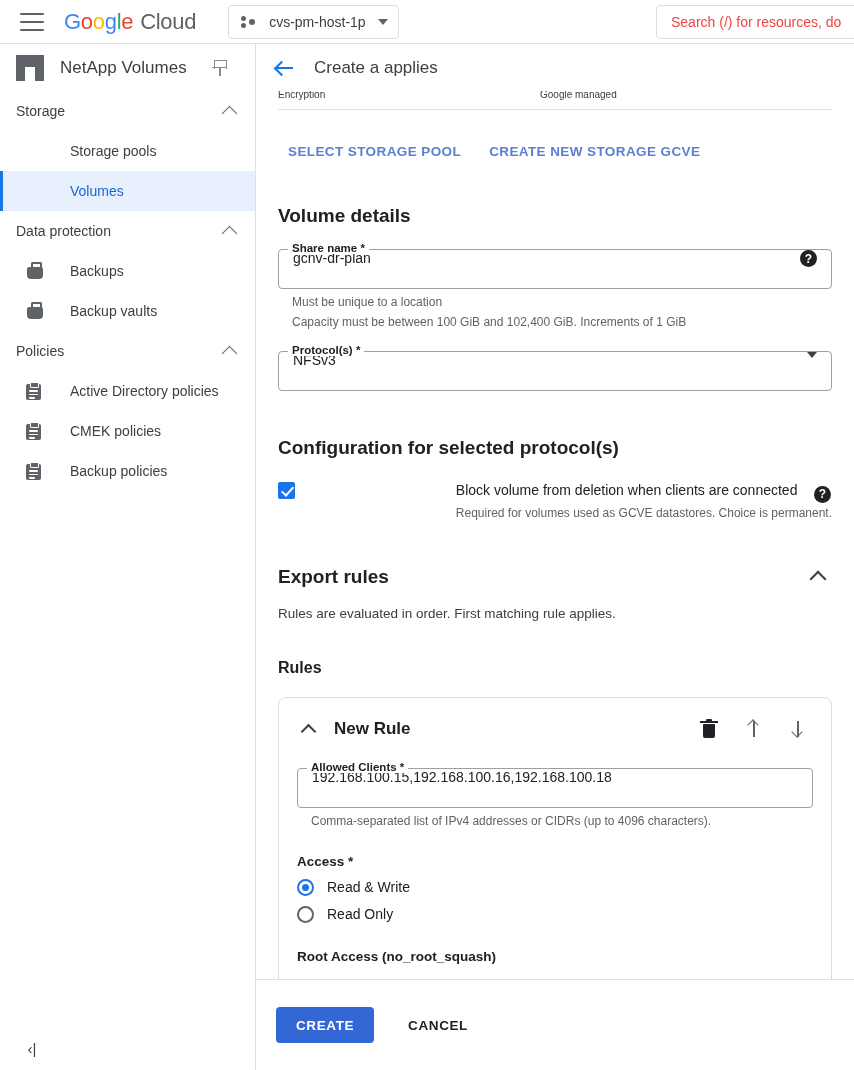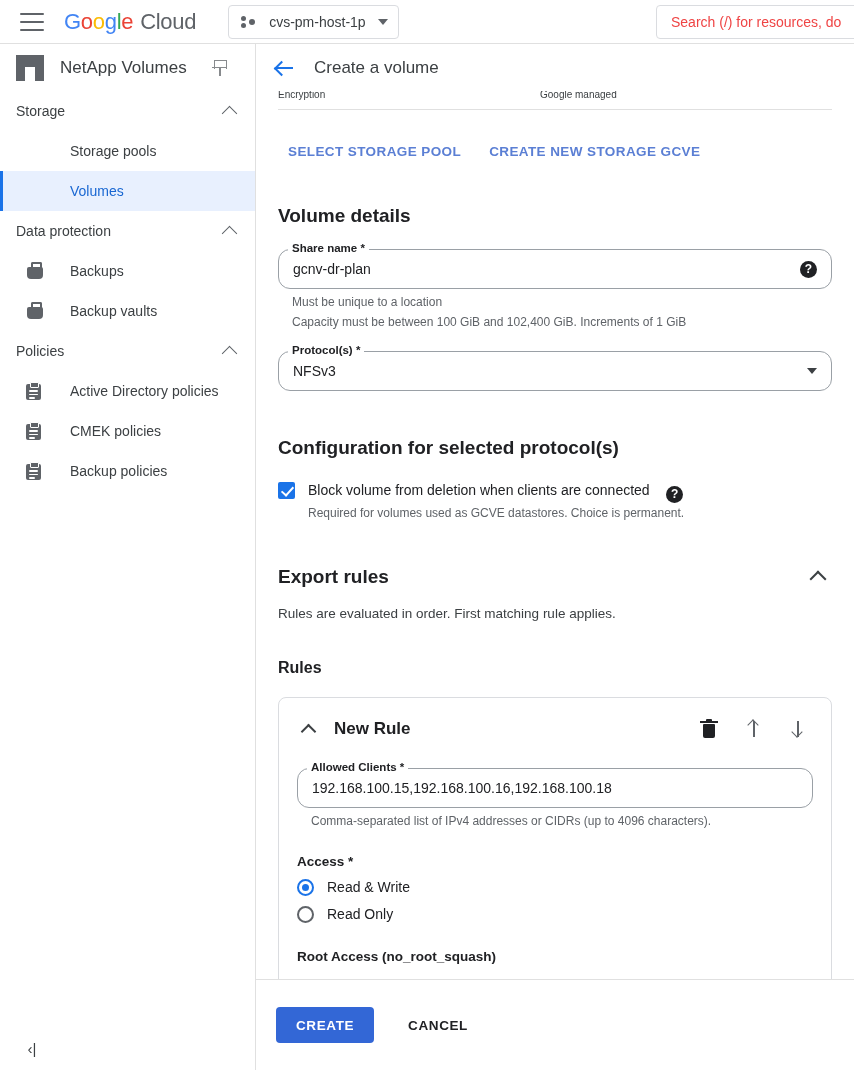--- a/index.html
+++ b/index.html
@@ -212,22 +212,22 @@
     font-size: 13.5px; letter-spacing: .4px; color: #5b7fd4; font-weight: 600;
     text-decoration: none; cursor: pointer; white-space: nowrap;
   }
 
   h2.section { font-size: 19px; font-weight: 600; color: #202124; margin: 46px 0 0 0; }
   h3.subsection { font-size: 16px; font-weight: 600; color: #202124; margin: 38px 0 0 0; }
 
   
   .field { position: relative; margin-top: 22px; }
   .field .box {
-    height: 40px; border: 1px solid #9aa0a6; border-radius: 12px;
-    display: flex; align-items: center; padding: 0 14px; background: #fff;
+    height: 40px; border: 1px solid #9aa0a6; border-radius: 4px;
+    display: flex; align-items: flex-start; padding: 0 14px; background: #fff;
   }
   .field .legend {
     position: absolute; top: -7px; left: 10px; padding: 0 4px;
     background: #fff; font-size: 11.5px; color: #202124; font-weight: 600; white-space: nowrap;
   }
   .field .val { font-size: 14px; color: #202124; }
   .field .suffix { margin-left: auto; font-size: 14px; color: #80868b; }
   .helper { font-size: 12px; color: #5f6368; margin: 6px 0 0 14px; }
 
   .help-dot {
@@ -236,21 +236,21 @@
     display: flex; align-items: center; justify-content: center;
     margin-left: auto; flex: none; cursor: pointer; line-height: 1;
   }
   .sel-caret {
     margin-left: auto; width: 0; height: 0;
     border-left: 5px solid transparent; border-right: 5px solid transparent;
     border-top: 6px solid #3c4043;
   }
 
   
-  .cbrow { display: flex; align-items: flex-start; margin-top: 22px; }
+  .cbrow { display: flex; align-items: flex-start; margin-top: 22px; justify-content: space-between; }
   .cbox {
     width: 17px; height: 17px; border-radius: 2px; background: #1a73e8;
     position: relative; flex: none; margin-right: 13px; margin-top: 1px; cursor: pointer;
   }
   .cbox::after {
     content: ""; position: absolute; left: 5.5px; top: 2px;
     width: 5px; height: 10px; border: solid #fff; border-width: 0 2px 2px 0;
     transform: rotate(42deg);
   }
   .cb-label { font-size: 14px; color: #202124; }
@@ -419,21 +419,21 @@
     <span>Backup policies</span>
   </div>
 
   <div class="collapse-btn">‹|</div>
 </div>
 
 <div class="main">
 
   <div class="main-head">
     <span class="back-arrow"></span>
-    <span class="main-title">Create a volume</span>
+    <span class="main-title">Create a applies</span>
   </div>
 
   <div class="scrollarea">
     <div class="content">
 
       <div class="clipped-row">
         <span class="k">Encryption</span>
         <span class="v">Google managed</span>
       </div>
       <hr class="hr">

